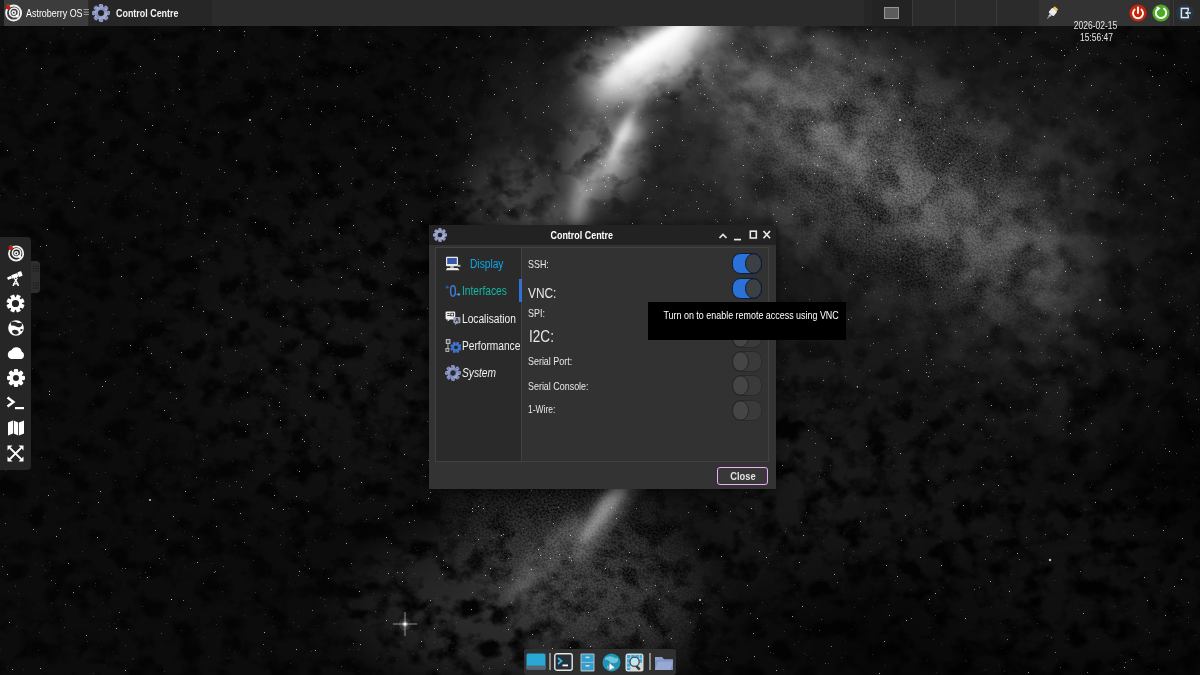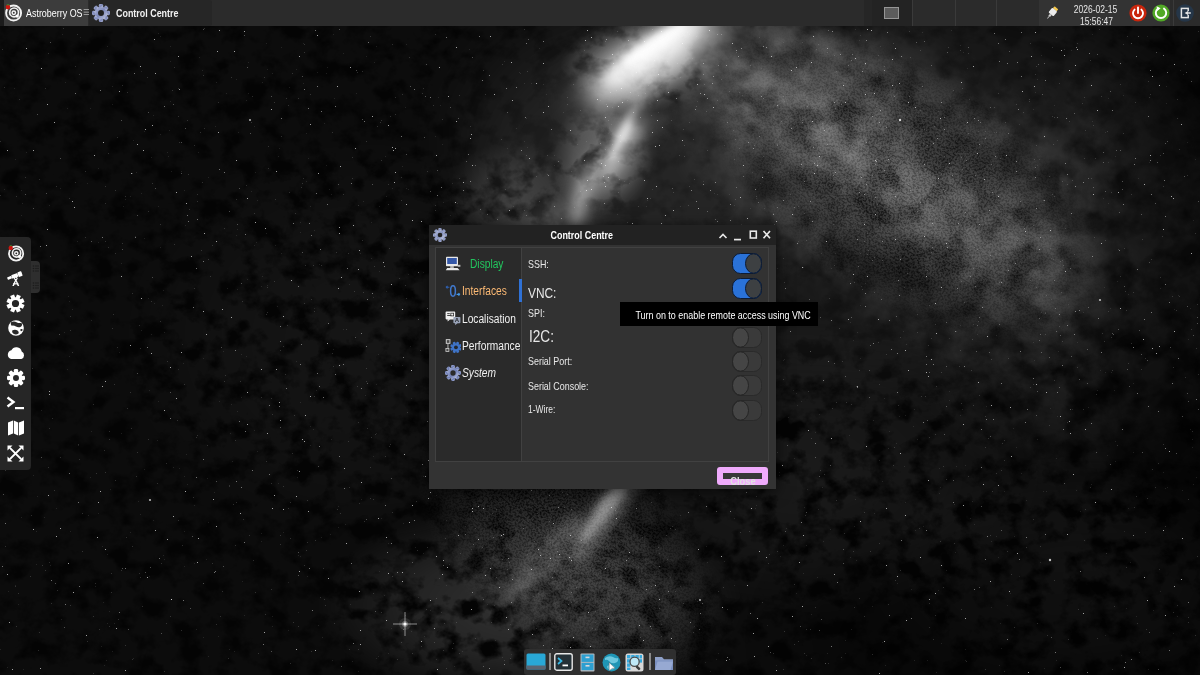--- a/index.html
+++ b/index.html
@@ -193,21 +193,21 @@
 
 <div class="abs" style="left:1043px;top:4px;width:18px;height:18px;">
 <svg width="18" height="18" viewBox="0 0 18 18">
 <g transform="rotate(40 9 9)">
 <rect x="6.6" y="2.2" width="4.8" height="2.6" rx="0.5" fill="#f5c84c"></rect>
 <rect x="5.8" y="4.6" width="6.4" height="6.2" rx="1" fill="#ececec"></rect>
 <rect x="7.9" y="10.8" width="2.2" height="2.6" fill="#cfcfcf"></rect>
 <rect x="8.55" y="13.2" width="0.9" height="3" fill="#bbb"></rect>
 </g>
       </svg></div>
-<div class="abs" style="left:1066px;top:0px;width:60px;height:26px;color:#e6e6e6;font-size:10px;line-height:11.5px;text-align:center;padding-top:4px;"><span class="txc">2026-02-15</span><br><span class="txc">15:56:47</span></div>
+<div class="abs" style="left:1066px;top:0px;width:60px;height:26px;color:#e6e6e6;font-size:10px;line-height:11.5px;text-align:center;padding-top:20px;"><span class="txc">2026-02-15</span><br><span class="txc">15:56:47</span></div>
 
 <div class="abs" style="left:1129px;top:4px;width:18px;height:18px;">
 <svg width="18" height="18" viewBox="0 0 18 18">
         <circle cx="9" cy="9" r="8.6" fill="#c8250c"></circle>
 <path d="M9 3.4 V9" stroke="#fff" stroke-width="1.9" stroke-linecap="round"></path>
 <path d="M5.6 5.6 A5 5 0 1 0 12.4 5.6" stroke="#fff" stroke-width="1.9" fill="none" stroke-linecap="round"></path>
       </svg></div>
 <div class="abs" style="left:1152px;top:4px;width:18px;height:18px;">
 <svg width="18" height="18" viewBox="0 0 18 18">
         <circle cx="9" cy="9" r="8.6" fill="#51a826"></circle>
@@ -403,28 +403,28 @@
   <div class="abs" style="left:6px;top:22px;width:334px;height:215px;border:1px solid #414141;background:#323232;"></div>
   <div class="abs" style="left:7px;top:23px;width:85px;height:213px;background:#2a2a2a;"></div>
   <div class="abs" style="left:92px;top:23px;width:1px;height:213px;background:#414141;"></div>
   <div class="abs" style="left:16px;top:31px;width:16px;height:16px;"><svg width="16" height="15" viewBox="0 0 16 15">
 <rect x="1" y="0.8" width="12" height="9.4" rx="0.8" fill="#e8e8e8"></rect>
 <rect x="2.2" y="2" width="9.6" height="6" fill="#3558a8"></rect>
 <rect x="5.2" y="10.2" width="3.6" height="1.6" fill="#cfcfcf"></rect>
 <path d="M2.2 12 H12.6 L14.6 14.2 H0.8 Z" fill="#e8e8e8"></path>
 <rect x="12.6" y="8.8" width="2.8" height="2" fill="#bbb"></rect>
 </svg></div>
-      <div class="abs" style="left:33px;top:31px;height:16px;line-height:16px;color:#22c55e;font-size:12px;padding-left:8px;"><span class="tx">Display</span></div>
+      <div class="abs" style="left:33px;top:31px;height:16px;line-height:16px;color:#0ea5e9;font-size:12px;padding-left:8px;"><span class="tx">Display</span></div>
       <div class="abs" style="left:16px;top:58px;width:16px;height:16px;"><svg width="16" height="16" viewBox="0 0 16 16">
 <ellipse cx="8" cy="8" rx="2.4" ry="5.2" fill="none" stroke="#4079ce" stroke-width="1.5"></ellipse>
 <ellipse cx="8" cy="8" rx="0.7" ry="2" fill="#222"></ellipse>
 <path d="M1 4.2 H4.4 M1 4.2 L2.6 3 M1 4.2 L2.6 5.4" stroke="#2e5fae" stroke-width="1.1" fill="none"></path>
 <path d="M15 11.4 H11.6 M15 11.4 L13.4 10.2 M15 11.4 L13.4 12.6" stroke="#4499e8" stroke-width="1.1" fill="none"></path>
 </svg></div>
-      <div class="abs" style="left:33px;top:58px;height:16px;line-height:16px;color:#fdba74;font-size:12px;"><span class="tx">Interfaces</span></div>
+      <div class="abs" style="left:33px;top:58px;height:16px;line-height:16px;color:#14b8a6;font-size:12px;"><span class="tx">Interfaces</span></div>
       <div class="abs" style="left:16px;top:86px;width:16px;height:16px;"><svg width="16" height="15" viewBox="0 0 16 15">
 <rect x="0.6" y="0.6" width="9.6" height="7.8" rx="0.8" fill="#f0f0f0"></rect>
 <path d="M2.6 8.2 L2.6 10.6 L5.4 8.2 Z" fill="#f0f0f0"></path>
 <rect x="2.2" y="2.2" width="2.6" height="0.9" fill="#333"></rect>
 <rect x="2.2" y="4.0" width="4.2" height="0.9" fill="#333"></rect>
 <rect x="5.8" y="2.2" width="2.8" height="2.7" fill="none" stroke="#333" stroke-width="0.8"></rect>
 <rect x="8.4" y="6.0" width="7" height="6.2" rx="0.8" fill="#9aa4b8"></rect>
 <path d="M10.2 12 L10.2 14.2 L12.6 12 Z" fill="#9aa4b8"></path>
 <text x="11.9" y="11.2" font-size="6" font-weight="bold" fill="#26292e" text-anchor="middle" font-family="Liberation Sans">A</text>
 </svg></div>
@@ -499,17 +499,17 @@
       <svg class="abs" style="left:303.4px;top:150.3px" width="30" height="21" viewBox="0 0 30 21">
 <rect x="0.5" y="0.5" width="29" height="20" rx="8" fill="#3a3a3a" stroke="#2a2a2a" stroke-width="1"></rect>
 <ellipse cx="8.5" cy="10.5" rx="8" ry="9.7" fill="#454545" stroke="#252525" stroke-width="1"></ellipse>
 </svg>
       <div class="abs" style="left:99px;top:177.2px;height:16px;line-height:16px;color:#e8e8e8;font-size:10px;"><span class="tx">1-Wire:</span></div>
       <svg class="abs" style="left:303.4px;top:174.7px" width="30" height="21" viewBox="0 0 30 21">
 <rect x="0.5" y="0.5" width="29" height="20" rx="8" fill="#3a3a3a" stroke="#2a2a2a" stroke-width="1"></rect>
 <ellipse cx="8.5" cy="10.5" rx="8" ry="9.7" fill="#454545" stroke="#252525" stroke-width="1"></ellipse>
 </svg>
 
-  <div class="abs" style="left:288px;top:242px;width:51px;height:18px;background:#383838;border:6px solid #f0abfc;border-radius:3px;color:#e2e2e2;font-size:11px;font-weight:bold;text-align:center;line-height:16px;"><span class="txc">Close</span></div>
+  <div class="abs" style="left:288px;top:242px;width:51px;height:18px;background:#383838;border:1px solid #f0abfc;border-radius:3px;color:#e2e2e2;font-size:11px;font-weight:bold;text-align:center;line-height:16px;"><span class="txc">Close</span></div>
 </div>
 
-<div class="abs" style="left:620px;top:302px;width:198px;height:24px;background:#000;color:#fff;font-size:10.5px;line-height:26px;text-align:center;text-decoration:underline;"><span class="txc">Turn on to enable remote access using VNC</span></div>
+<div class="abs" style="left:648px;top:302px;width:198px;height:38px;background:#000;color:#fff;font-size:10.5px;line-height:26px;text-align:center;text-decoration:underline;"><span class="txc">Turn on to enable remote access using VNC</span></div>
 
 </div>
 </body></html>

